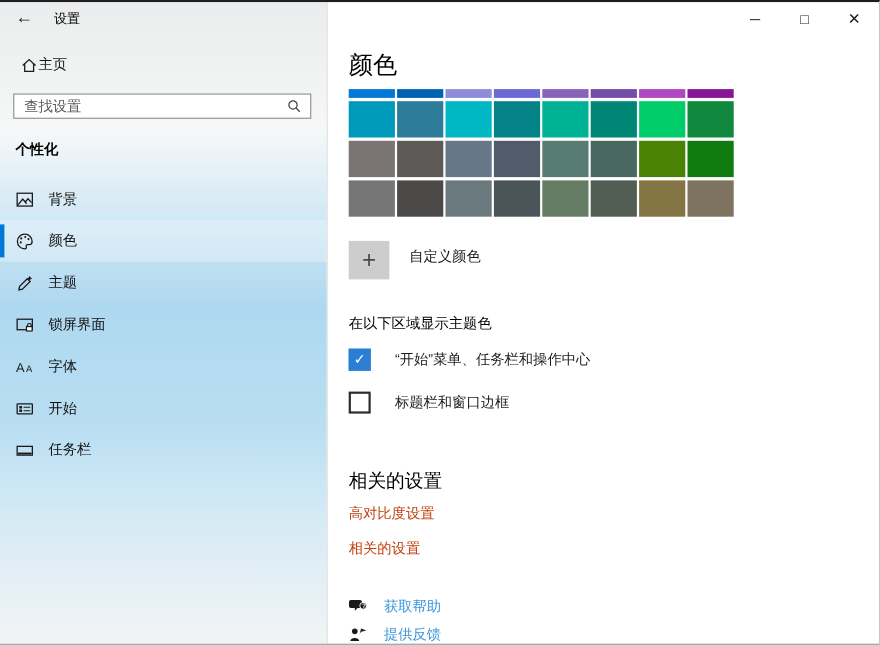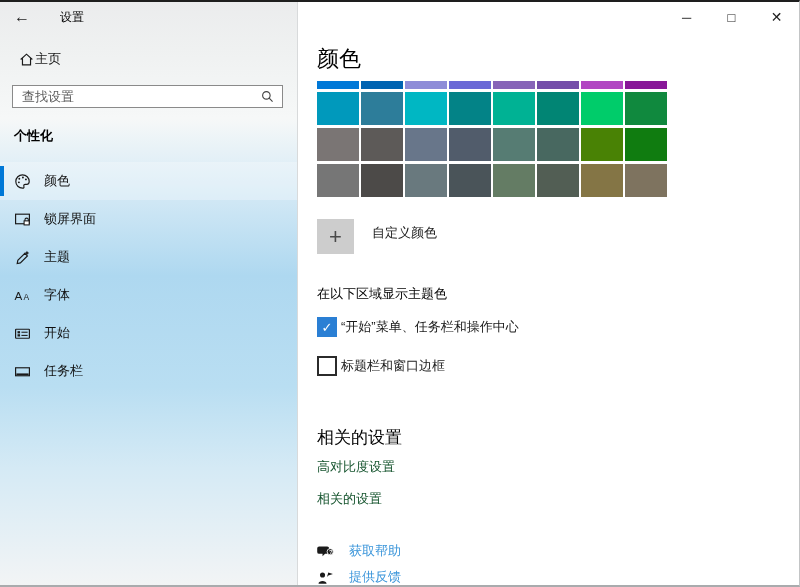--- a/index.html
+++ b/index.html
@@ -14,21 +14,21 @@
 
   
   .sidebar{
     width:298px; flex:0 0 298px; height:100%;
     border-right:1px solid #d8dadb;
     background:linear-gradient(180deg,#ebeced 0%,#eff1f1 8%,#f6f8f8 20%,#d8ebf6 31%,#aed8f0 47%,#b9def2 66%,#d5eaf5 80%,#f2f4f5 100%);
     position:relative;
   }
   .titlebar-left{ height:30px; display:flex; align-items:center; padding-left:14px; }
   .back-arrow{ font-size:16px; width:30px; color:#222; cursor:pointer; }
-  .app-title{ font-size:12px; margin-left:16px; color:#000; }
+  .app-title{ font-size:12px; margin-left:5px; color:#000; }
 
   .home-row{ display:flex; align-items:center; height:26px; margin:14px 0 0 18px; cursor:pointer; }
   .home-row .label{ font-size:13px; }
 
   .search-box{
     margin:13px 0 0 12px; width:271px; height:23px; background:#fff;
     border:1px solid #8a8a8a; display:flex; align-items:center; padding:0 7px 0 9px;
   }
   .search-box input{
     border:none; outline:none; flex:1; font-size:13px; background:transparent;
@@ -78,29 +78,29 @@
   .option-row{ display:flex; align-items:center; cursor:pointer; }
   .option-row.first{ margin-top:14px; }
   .option-row.second{ margin-top:19px; }
   .checkbox{
     width:20px; height:20px; flex:0 0 20px; border:2px solid #2b2b2b; background:#fff;
     display:flex; align-items:center; justify-content:center;
   }
   .checkbox.checked{ border-color:#2a7fd4; background:#2a7fd4; color:#fff; font-size:13px; font-weight:bold; }
   .check-glyph{ visibility:hidden; }
   .checkbox.checked .check-glyph{ visibility:visible; }
-  .option-row .label{ font-size:13px; margin-left:4px; }
+  .option-row .label{ font-size:13px; margin-left:22px; }
 
   .related-heading{ margin-top:50px; font-size:17px; font-weight:400; color:#000; }
-  .link{ display:block; font-size:13px; color:#14532d; text-decoration:none; cursor:pointer; width:max-content; }
+  .link{ display:block; font-size:13px; color:#c2410c; text-decoration:none; cursor:pointer; width:max-content; }
   .link.l1{ margin-top:9px; }
   .link.l2{ margin-top:14px; }
 
   .help-block{ margin-top:34px; }
-  .help-row{ display:flex; align-items:flex-end; height:18px; cursor:pointer; }
+  .help-row{ display:flex; align-items:flex-start; height:18px; cursor:pointer; }
   .help-row + .help-row{ margin-top:8px; }
   .help-row .icon16{ width:17px; height:17px; }
   .help-row .label{ font-size:13px; color:#3a95da; margin-left:15px; }
 
   svg{ display:block; }
 </style>
 </head>
 <body>
 
 <div class="window">
@@ -127,56 +127,66 @@
             <circle cx="6.8" cy="6.8" r="4" fill="none" stroke="#444" stroke-width="1.2"></circle>
             <line x1="9.8" y1="9.8" x2="13.4" y2="13.4" stroke="#444" stroke-width="1.2"></line>
           </svg>
       </span>
     </div>
 
     <div class="section-header">个性化</div>
 
     <nav class="nav">
 
+      <div class="nav-item">
+
+        <span class="icon16">
+          <svg viewBox="0 0 16 16" width="17" height="17">
+              <rect x="1.5" y="2.5" width="13" height="11" fill="none" stroke="#1a1a1a" stroke-width="1.1"></rect>
+              <path d="M2.2 12.5 L6.3 7.5 L9.6 11.5 M8.4 10 L10.8 7.3 L13.8 10.6" fill="none" stroke="#1a1a1a" stroke-width="1.1"></path>
+            </svg>
+        </span>
+        <span class="label">背景</span>
+      </div>
 
       <div class="nav-item selected">
         <span class="accent-bar"></span>
         <span class="icon16">
           <svg viewBox="0 0 16 16" width="17" height="17">
               <path d="M8 1.7 a6.3 6.3 0 1 0 0 12.6 c1.3 0 1.7-.9 1.3-1.8 -.4-1 .2-1.8 1.3-1.8 h1.4 c1.6 0 2.3-1.2 2.3-2.7 C14.3 4.4 11.5 1.7 8 1.7 z" fill="none" stroke="#1a1a1a" stroke-width="1.1"></path>
               <circle cx="5" cy="5.4" r=".9" fill="#1a1a1a"></circle>
               <circle cx="8.4" cy="4.2" r=".9" fill="#1a1a1a"></circle>
               <circle cx="11.2" cy="6" r=".9" fill="#1a1a1a"></circle>
               <circle cx="4.6" cy="8.8" r=".9" fill="#1a1a1a"></circle>
             </svg>
         </span>
         <span class="label">颜色</span>
       </div>
 
       <div class="nav-item">
 
         <span class="icon16">
           <svg viewBox="0 0 16 16" width="17" height="17">
+              <path d="M3 13.7 l.6-3 6.6-6.6 2.4 2.4 -6.6 6.6 z" fill="none" stroke="#1a1a1a" stroke-width="1.1"></path>
+              <path d="M12.2 1.6 l.7 1.5 1.5.7 -1.5.7 -.7 1.5 -.7-1.5 -1.5-.7 1.5-.7 z" fill="#1a1a1a"></path>
+            </svg>
+        </span>
+        <span class="label">主题</span>
+      </div>
+
+      <div class="nav-item">
+
+        <span class="icon16">
+          <svg viewBox="0 0 16 16" width="17" height="17">
               <rect x="1.5" y="3" width="13" height="9" fill="none" stroke="#1a1a1a" stroke-width="1.1"></rect>
               <path d="M10.3 9.3 v-1 a1.6 1.6 0 0 1 3.2 0 v1" fill="none" stroke="#1a1a1a" stroke-width="1"></path>
               <rect x="9.5" y="9.3" width="4.8" height="3.8" fill="#fff" stroke="#1a1a1a" stroke-width="1"></rect>
             </svg>
         </span>
         <span class="label">锁屏界面</span>
-      </div>
-
-      <div class="nav-item">
-
-        <span class="icon16">
-          <svg viewBox="0 0 16 16" width="17" height="17">
-              <path d="M3 13.7 l.6-3 6.6-6.6 2.4 2.4 -6.6 6.6 z" fill="none" stroke="#1a1a1a" stroke-width="1.1"></path>
-              <path d="M12.2 1.6 l.7 1.5 1.5.7 -1.5.7 -.7 1.5 -.7-1.5 -1.5-.7 1.5-.7 z" fill="#1a1a1a"></path>
-            </svg>
-        </span>
-        <span class="label">主题</span>
       </div>
 
       <div class="nav-item">
 
         <span class="icon16">
           <svg viewBox="0 0 16 16" width="17" height="17">
               <text x="0.5" y="12" font-size="11" fill="#1a1a1a" font-family="Liberation Sans,sans-serif">A</text>
               <text x="9" y="12.5" font-size="8" fill="#1a1a1a" font-family="Liberation Sans,sans-serif">A</text>
             </svg>
         </span>

